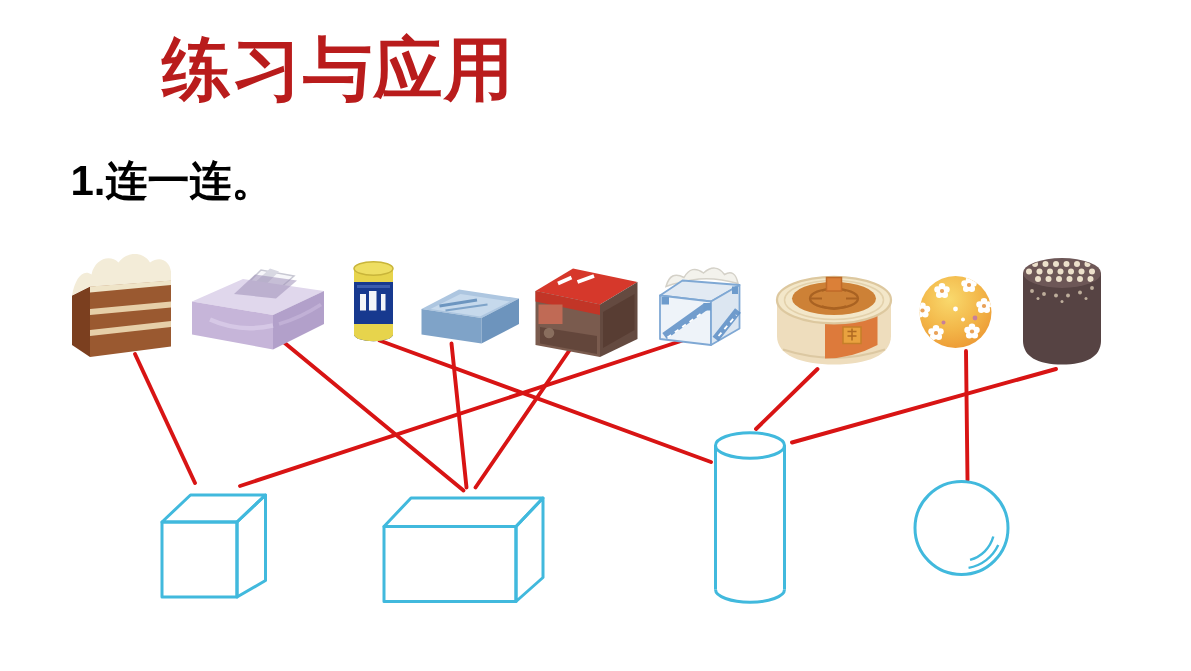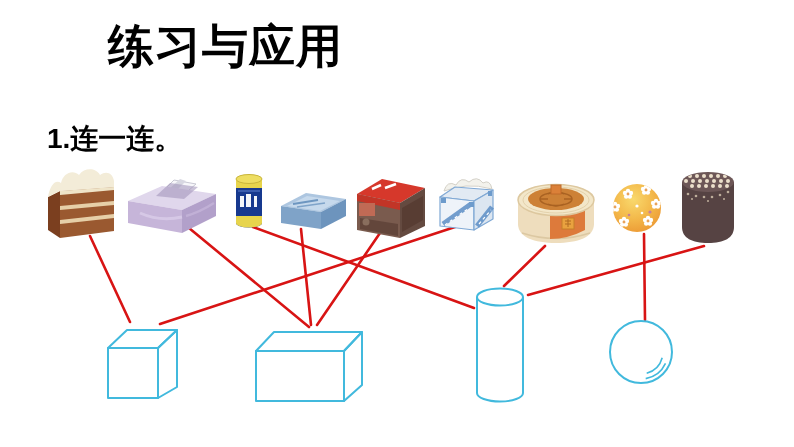--- a/index.html
+++ b/index.html
@@ -1,28 +1,28 @@
 <!DOCTYPE html>
 <html><head>
 <meta charset="utf-8">
 <style>
   html,body{margin:0;padding:0;background:#fff;}
   .slide{position:relative;width:794px;height:447px;background:#ffffff;overflow:hidden;
          font-family:"Liberation Sans",sans-serif;}
   .title{position:absolute;left:108px;top:16px;font-size:46px;font-weight:700;color:#000;
          letter-spacing:1px;white-space:nowrap;}
-  .exercise{position:absolute;left:47px;top:120px;font-size:28px;font-weight:700;color:#000;
+  .exercise{position:absolute;left:47px;top:102px;font-size:28px;font-weight:700;color:#000;
          white-space:nowrap;}
   svg.graphic{position:absolute;left:0;top:0;}
 </style>
 </head>
 <body>
 
 <div class="slide">
-  <div class="title" style="color: #000000; text-align: center;">练习与应用</div>
+  <div class="title" style="color: #b91c1c; text-align: center;">练习与应用</div>
   <div class="exercise">1.连一连。</div>
 
   <svg class="graphic" width="794" height="447" viewBox="0 0 794 447">
     <defs>
       <radialGradient id="gball" cx="42%" cy="32%" r="75%">
         <stop offset="0%" stop-color="#f9d96d"></stop>
         <stop offset="55%" stop-color="#f3b84a"></stop>
         <stop offset="100%" stop-color="#ec9733"></stop>
       </radialGradient>
       <g id="flower">

